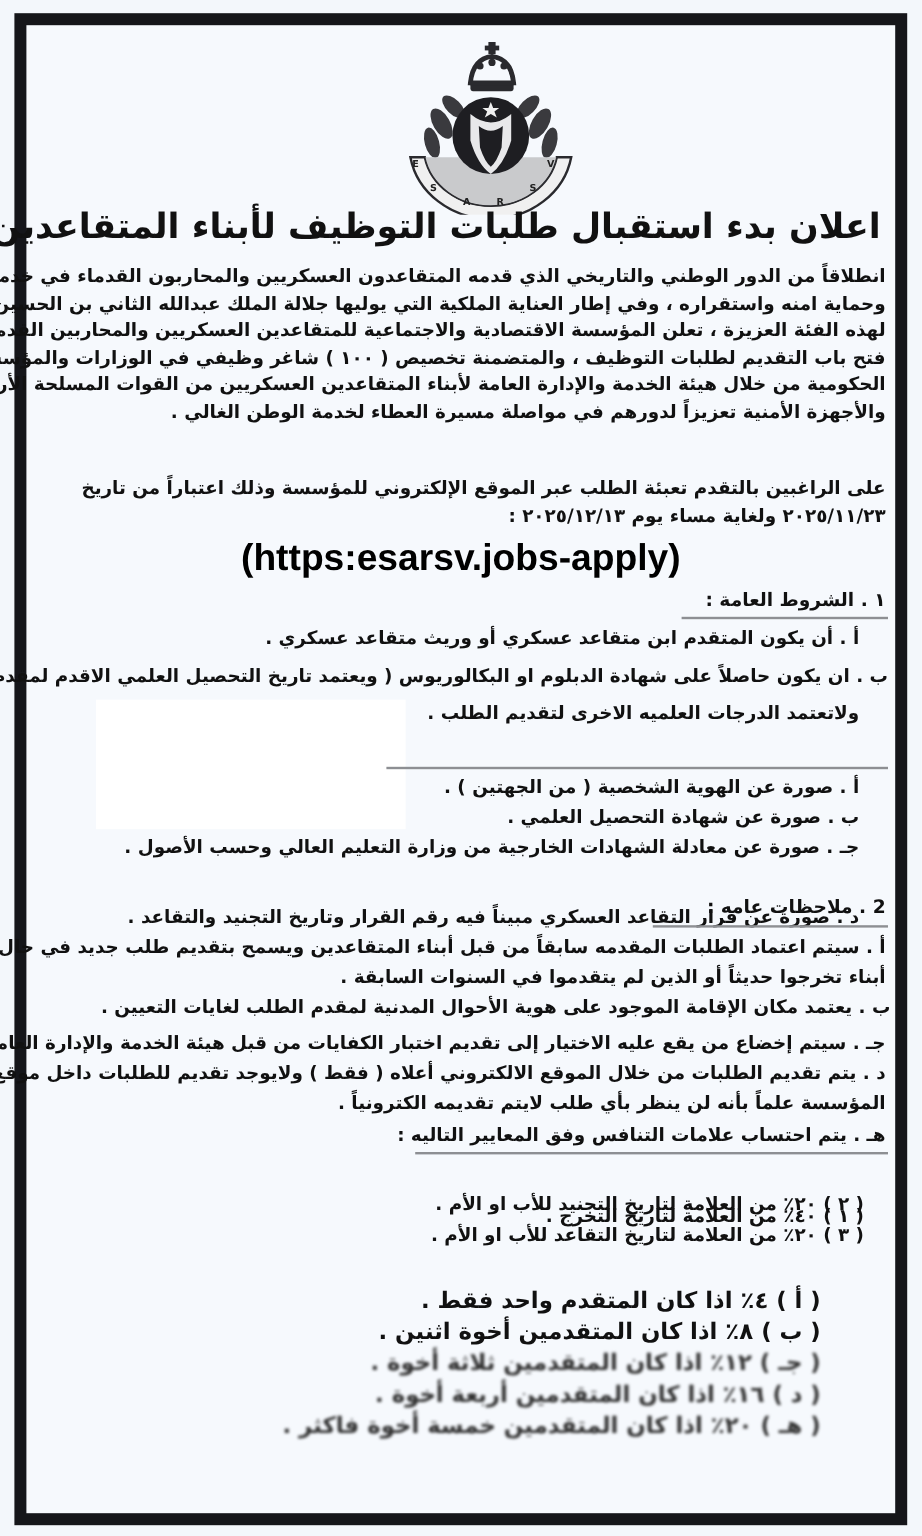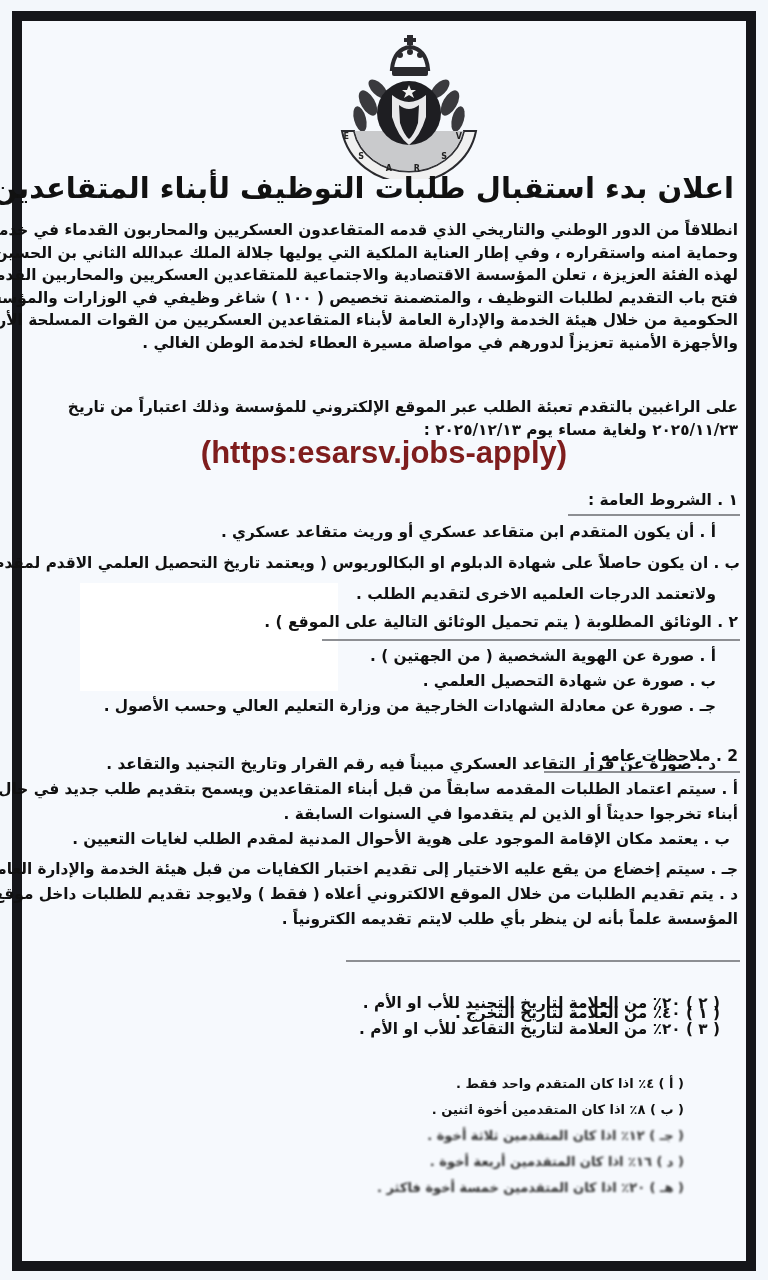--- a/index.html
+++ b/index.html
@@ -26,34 +26,34 @@
       font-size: 29px; font-weight: bold; text-align: center; letter-spacing: -0.5px;
       white-space: nowrap;
     }
     .para {
       position: absolute; right: 8px; left: 6px;
       font-size: 15.3px; font-weight: bold; line-height: 22.5px;
       text-align: justify; text-align-last: right;
     }
     .line { display: block; white-space: nowrap; }
     .url {
-      position: absolute; left: 0; right: 0; top: 414px; text-align: center;
+      position: absolute; left: 0; right: 0; top: 426px; text-align: center;
       direction: ltr; font-family: "Liberation Sans", sans-serif;
-      font-size: 31px; font-weight: bold; color: #7f1d1d;
+      font-size: 31px; font-weight: bold; color: #000000;
     }
     .heading {
       position: absolute; right: 8px; font-size: 15.5px; font-weight: bold;
       white-space: nowrap;
     }
     .rule { position: absolute; height: 2px; background: #8d8f93; }
     .item {
       position: absolute; font-size: 15.3px; font-weight: bold; white-space: nowrap;
       line-height: 22px;
     }
-    .subitem { font-size: 13px; }
+    .subitem { font-size: 19px; }
     .blur { filter: blur(1.2px); color: #333; }
     .whiteout {
       position: absolute; left: 58px; top: 562px; width: 258px; height: 108px;
       background: #ffffff;
     }
   </style>
 </head>
 <body>
 
 <div class="frame">
@@ -117,35 +117,35 @@
     <div class="url">(https:esarsv.jobs-apply)</div>
 
     <div class="heading" style="top:470px;">١ . الشروط العامة :</div>
     <div class="rule" style="top:493px; right:6px; width:172px;"></div>
     <div class="item" style="top:500px; right:30px;">أ . أن يكون المتقدم ابن متقاعد عسكري أو وريث متقاعد عسكري .</div>
     <div class="item" style="top:531px; right:6px;">ب . ان يكون حاصلاً على شهادة الدبلوم او البكالوريوس ( ويعتمد تاريخ التحصيل العلمي الاقدم لمقدم الطلب )</div>
     <div class="item" style="top:562px; right:30px;">ولاتعتمد الدرجات العلميه الاخرى لتقديم الطلب .</div>
 
     <div class="whiteout"></div>
 
-    <div class="heading" style="top:592px;">٢ . الوثائق المطلوبة ( يتم تحميل الوثائق التالية على الموقع ) .</div>
     <div class="rule" style="top:618px; right:6px; width:418px;"></div>
     <div class="item" style="top:624px; right:30px;">أ . صورة عن الهوية الشخصية ( من الجهتين ) .</div>
     <div class="item" style="top:649px; right:30px;">ب . صورة عن شهادة التحصيل العلمي .</div>
     <div class="item" style="top:674px; right:30px;">جـ . صورة عن معادلة الشهادات الخارجية من وزارة التعليم العالي وحسب الأصول .</div>
     <div class="item" style="top:732px; right:30px;">د . صورة عن قرار التقاعد العسكري مبيناً فيه رقم القرار وتاريخ التجنيد والتقاعد .</div>
 
     <div class="heading" style="top:726px;">2 . ملاحظات عامه :</div>
     <div class="rule" style="top:750px; right:6px; width:196px;"></div>
     <div class="item" style="top:757px; right:8px;">أ . سيتم اعتماد الطلبات المقدمه سابقاً من قبل أبناء المتقاعدين ويسمح بتقديم طلب جديد في حال وجود</div>
     <div class="item" style="top:782px; right:8px;">أبناء تخرجوا حديثاً أو الذين لم يتقدموا في السنوات السابقة .</div>
-    <div class="item" style="top:807px; right:16px;text-align:center;">ب . يعتمد مكان الإقامة الموجود على هوية الأحوال المدنية لمقدم الطلب لغايات التعيين .</div>
+    <div class="item" style="top:807px; right:4px;text-align:center;">ب . يعتمد مكان الإقامة الموجود على هوية الأحوال المدنية لمقدم الطلب لغايات التعيين .</div>
     <div class="item" style="top:837px; right:8px;">جـ . سيتم إخضاع من يقع عليه الاختيار إلى تقديم اختبار الكفايات من قبل هيئة الخدمة والإدارة العامة</div>
     <div class="item" style="top:862px; right:8px;">د . يتم تقديم الطلبات من خلال الموقع الالكتروني أعلاه ( فقط ) ولايوجد تقديم للطلبات داخل موقع</div>
     <div class="item" style="top:887px; right:8px;">المؤسسة علماً بأنه لن ينظر بأي طلب لايتم تقديمه الكترونياً .</div>
+    <div class="item" style="top:914px; right:8px;">هـ . يتم احتساب علامات التنافس وفق المعايير التاليه :</div>
     <div class="rule" style="top:939px; right:6px; width:394px;"></div>
 
     <div class="item" style="top:945px; right:26px;margin-top:36px;">( ١ ) ٤٠٪ من العلامة لتاريخ التخرج .</div>
     <div class="item" style="top:971px; right:26px;">( ٢ ) ٢٠٪ من العلامة لتاريخ التجنيد للأب او الأم .</div>
     <div class="item" style="top:997px; right:26px;margin-left:24px;">( ٣ ) ٢٠٪ من العلامة لتاريخ التقاعد للأب او الأم .</div>
 
     <div class="item subitem" style="top:1052px; right:62px;">( أ ) ٤٪ اذا كان المتقدم واحد فقط .</div>
     <div class="item subitem" style="top:1078px; right:62px;">( ب ) ٨٪ اذا كان المتقدمين أخوة اثنين .</div>
     <div class="item subitem blur" style="top:1104px; right:62px;">( جـ ) ١٢٪ اذا كان المتقدمين ثلاثة أخوة .</div>
     <div class="item subitem blur" style="top:1130px; right:62px;">( د ) ١٦٪ اذا كان المتقدمين أربعة أخوة .</div>

